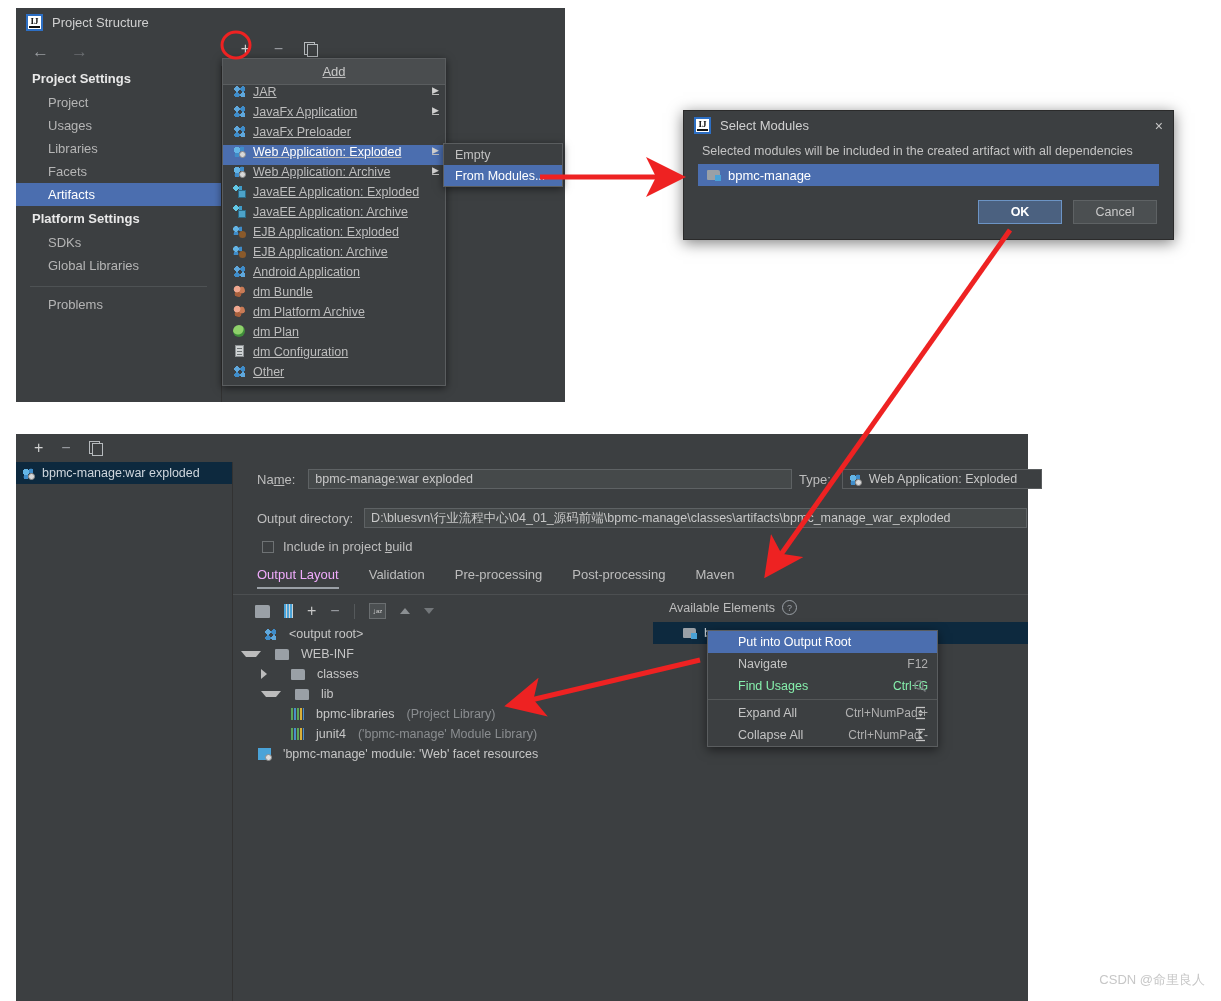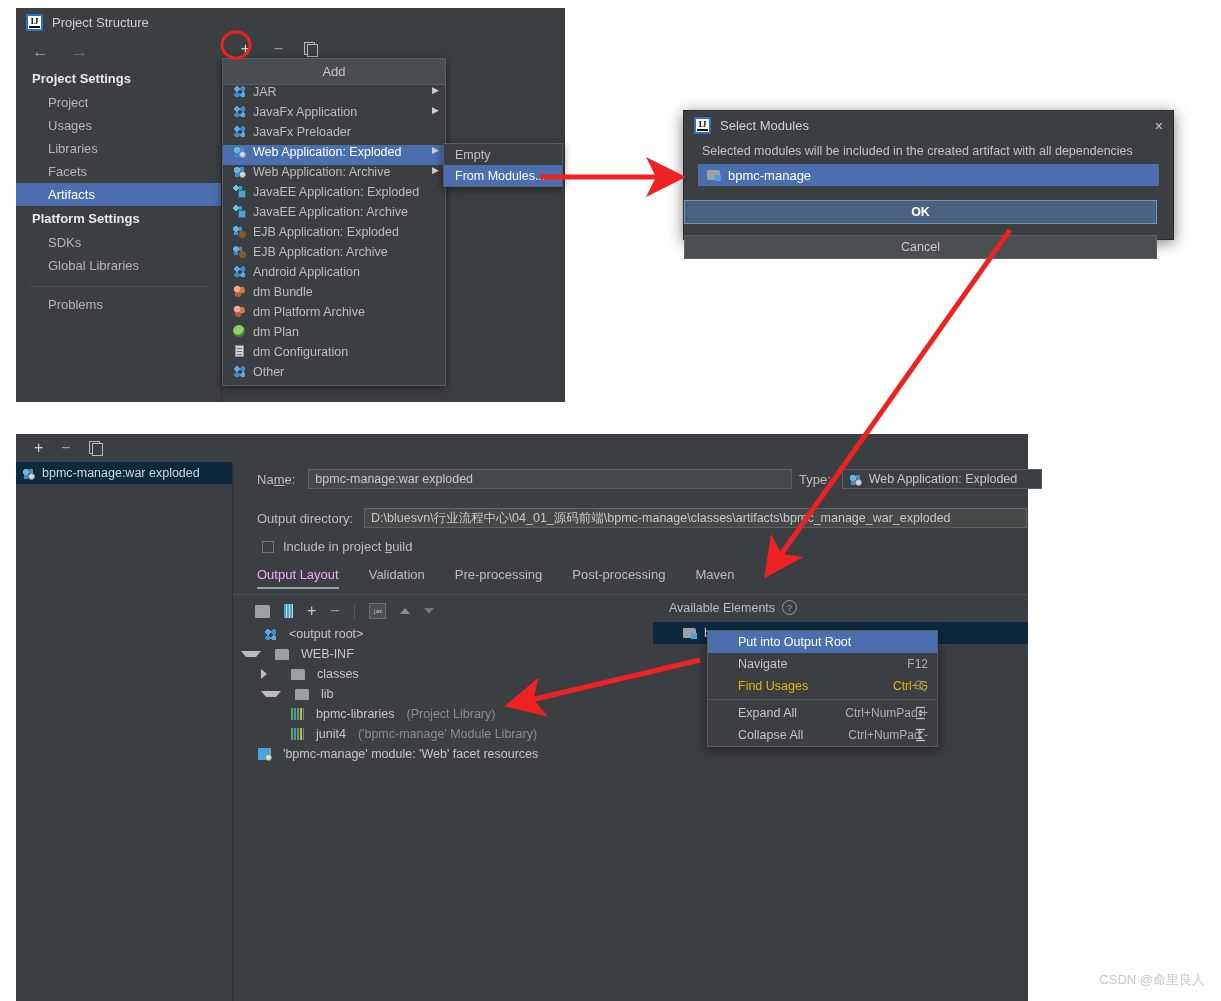--- a/index.html
+++ b/index.html
@@ -28,21 +28,21 @@
 
   #settings-sidebar{position:absolute;left:0;top:58px;width:205px;bottom:0;background:#3c3f41;
                     border-right:1px solid #323232;}
   .sec-head{color:#e8e8e8;font-weight:bold;font-size:13px;padding:5px 0 5px 16px;}
   .sb-item{color:#b5b5b5;font-size:13px;padding:4px 0 4px 32px;}
   .sb-item.selected{background:#4b6eaf;color:#ffffff;}
   .sb-sep{height:1px;background:#4e5254;margin:9px 14px 6px 14px;}
 
   
   #add-menu{left:222px;top:58px;width:222px;background:#3c3f41;border:1px solid #5a5d5f;
-            box-shadow:0 2px 8px rgba(0,0,0,.55);}
+            box-shadow:0 2px 8px rgba(0,0,0,.55);text-decoration:underline;}
   #add-menu .menu-title{text-align:center;color:#c8c8c8;font-size:13px;padding:5px 0;background:#4a4d4f;
                         border-bottom:1px solid #5a5d5f;}
   .mi{display:flex;height:20px;padding:0 6px 0 10px;color:#bdbdbd;font-size:12.5px;gap:7px;}
   .mi.sel{background:#4b6eaf;color:#ffffff;}
   .mi .mlabel{flex:1;white-space:nowrap;overflow:hidden;}
   .mi .sub{font-size:9px;color:#cfcfcf;}
   .gi{width:13px;height:13px;flex:0 0 13px;position:relative;}
   
   .gi.diamond::before{content:"";position:absolute;left:1px;top:1px;width:11px;height:11px;
     background:
@@ -96,21 +96,21 @@
   #select-modules{left:683px;top:110px;width:489px;height:128px;background:#3c3f41;
                   border:1px solid #2b2b2b;box-shadow:0 3px 14px rgba(0,0,0,.5);}
   #select-modules .smtitle{height:29px;display:flex;align-items:center;padding:0 10px;gap:9px;}
   #select-modules .closer{margin-left:auto;color:#c8c8c8;font-size:14px;line-height:1;}
   .sm-desc{color:#c4c4c4;font-size:12.5px;padding:4px 0 6px 18px;}
   .sm-list{margin:0 14px;background:#4b6eaf;height:22px;display:flex;align-items:center;gap:7px;padding-left:9px;}
   .mod-icon{width:14px;height:12px;position:relative;flex:0 0 14px;}
   .mod-icon::before{content:"";position:absolute;left:0;top:1px;width:13px;height:10px;background:#9aa0a6;
     border-radius:1px 2px 1px 1px;}
   .mod-icon::after{content:"";position:absolute;right:0;bottom:0;width:6px;height:6px;background:#4aa3d8;}
-  .sm-btns{display:flex;gap:11px;justify-content:flex-end;padding:14px 16px 0 0;flex-direction:column;}
+  .sm-btns{display:flex;gap:11px;justify-content:flex-end;padding:14px 16px 0 0;}
   .btn{height:24px;min-width:84px;display:flex;align-items:center;justify-content:center;font-size:12.5px;
        border:1px solid #5e6264;background:#4b4f51;color:#c9c9c9;box-sizing:border-box;}
   .btn.primary{background:#4b6180;border:1px solid #6c94c5;color:#ffffff;font-weight:bold;}
 
   
   #bottom-panel{left:16px;top:434px;width:1012px;height:567px;background:#3c3f41;}
   #bp-toolbar{height:28px;display:flex;align-items:center;gap:18px;padding-left:18px;}
   #bp-left{position:absolute;left:0;top:28px;width:216px;bottom:0;border-right:1px solid #323232;}
   .art-row{height:22px;display:flex;align-items:center;gap:7px;padding-left:6px;background:#0d293e;color:#cfd6dd;font-size:12.5px;}
   #bp-right{position:absolute;left:217px;top:28px;right:0;bottom:0;}
@@ -147,21 +147,21 @@
 
   
   #ctx-menu{left:707px;top:630px;width:229px;background:#3c3f41;border:1px solid #5a5d5f;
             box-shadow:0 3px 10px rgba(0,0,0,.5);}
   .cmi{height:22px;display:flex;align-items:center;padding:0 9px 0 8px;font-size:12.5px;color:#c4c4c4;gap:6px;justify-content:flex-end;}
   .cmi.sel{background:#4b6eaf;color:#ffffff;}
   .cmi .ctext{flex:1;padding-left:22px;}
   .cmi .cicon{width:15px;height:14px;position:absolute;margin-left:2px;}
   .cmi .ckey{color:#b0b0b0;font-size:12px;}
   .cmi.sel .ckey{color:#e4e4e4;}
-  .cmi.disabled,.cmi.disabled .ckey{color:#eab308;}
+  .cmi.disabled,.cmi.disabled .ckey{color:#86efac;}
   .cm-sep{height:1px;background:#555859;margin:2px 0;}
   .cm-row{position:relative;display:flex;align-items:center;}
 
   
   svg.ann{position:absolute;left:0;top:0;width:1221px;height:1001px;pointer-events:none;}
 
   .watermark{position:absolute;right:16px;bottom:12px;color:#c7c7c7;font-size:13px;}
 </style>
 </head>
 <body>

